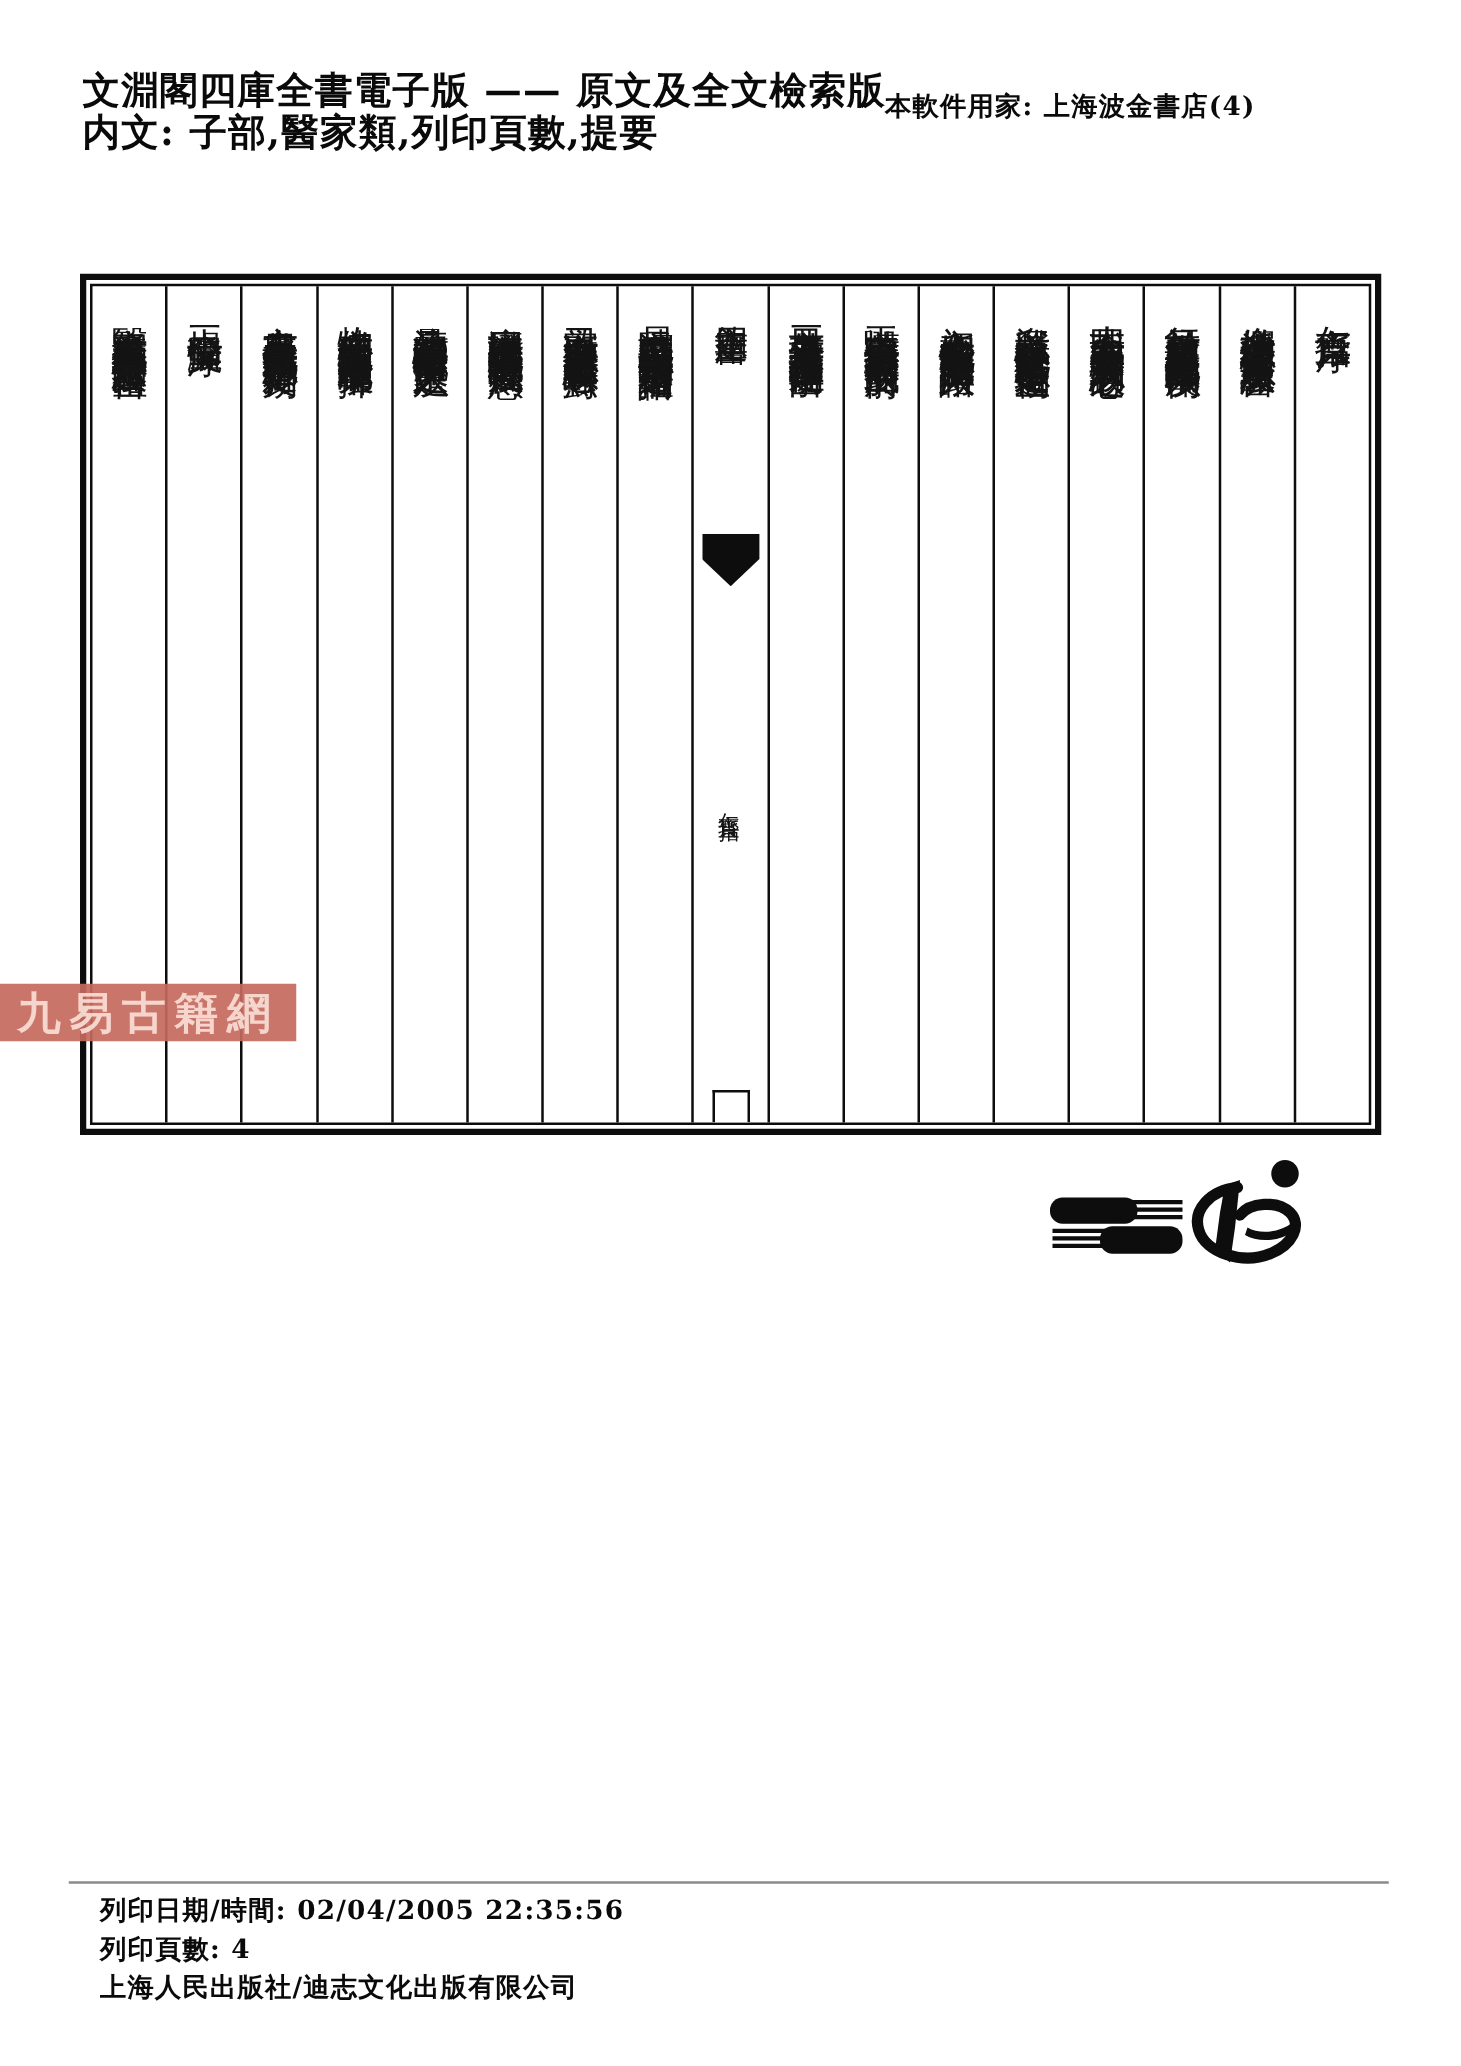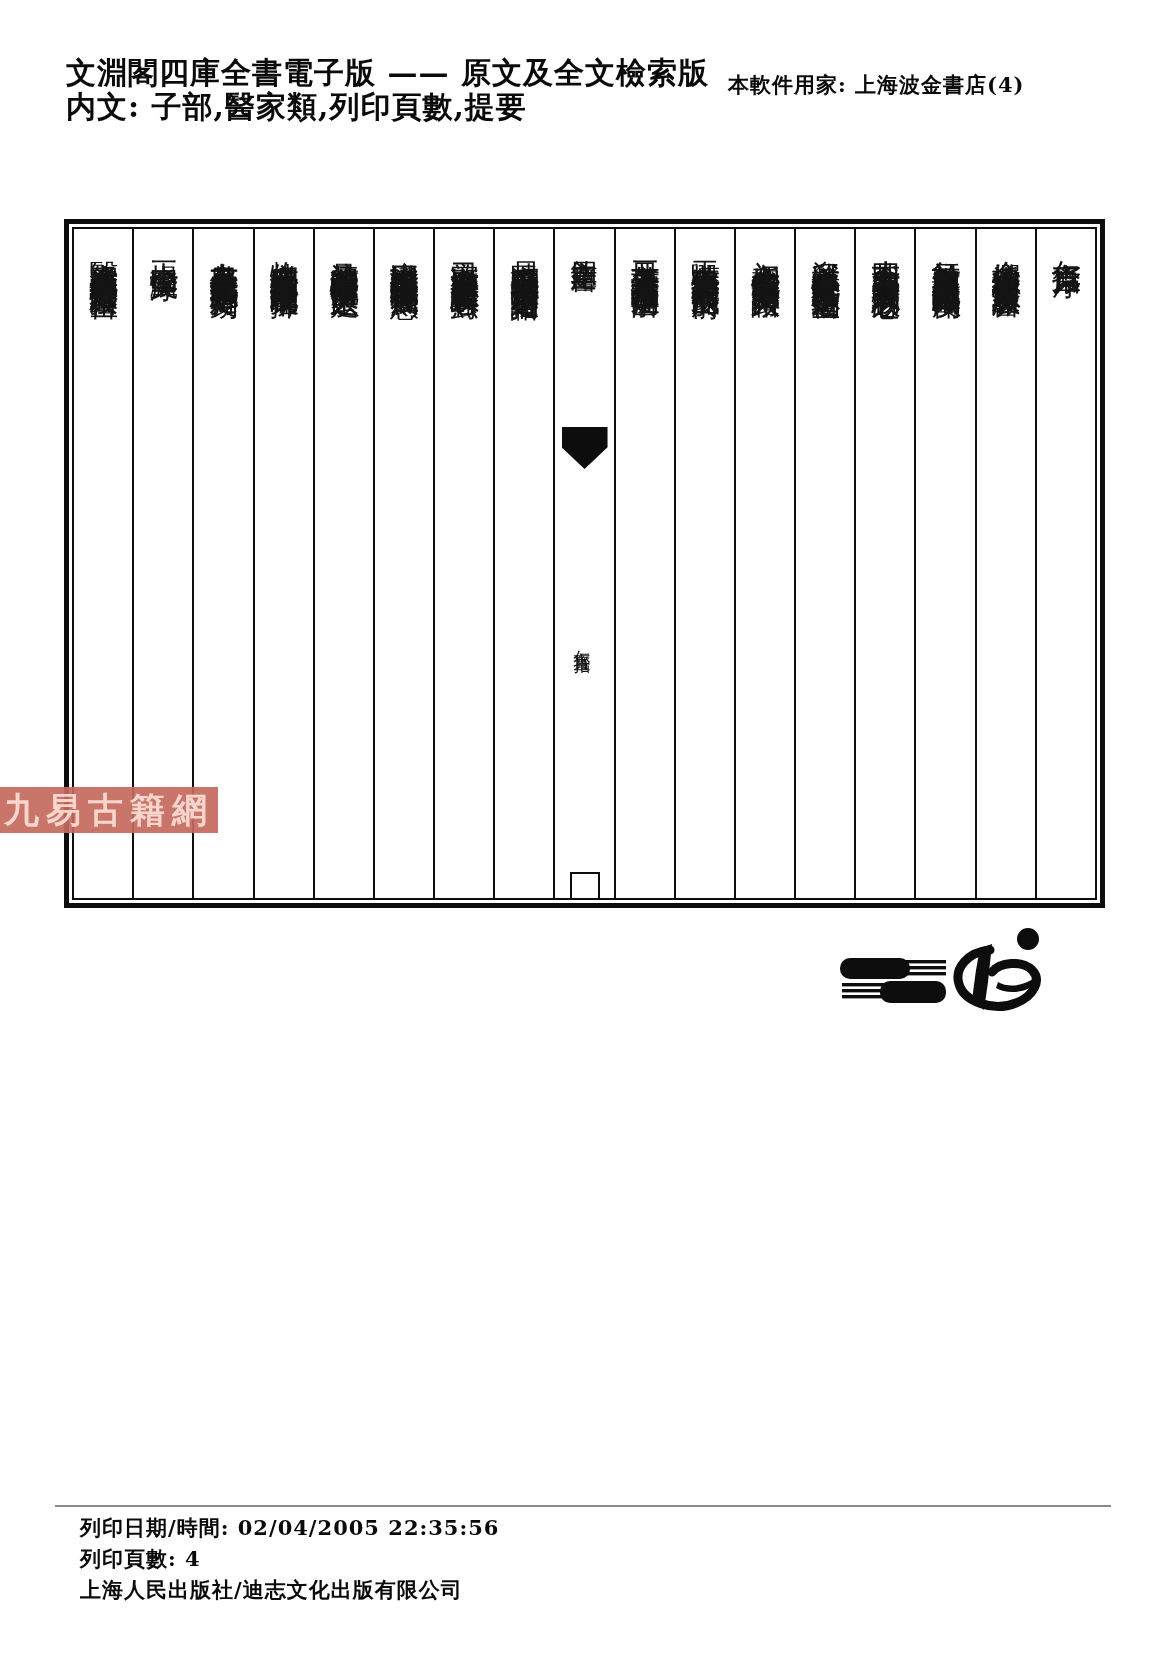--- a/index.html
+++ b/index.html
@@ -3,21 +3,21 @@
 <meta charset="utf-8">
 <style>
   html,body{margin:0;padding:0;}
   body{
     width:1169px;height:1653px;position:relative;background:#ffffff;
     font-family:"DejaVu Serif","Liberation Serif",serif;color:#0a0a0a;
     overflow:hidden;
   }
   
   .hdr-left{position:absolute;left:66px;top:56px;font-size:30px;line-height:34px;font-weight:600;letter-spacing:1px;}
-  .hdr-right{position:absolute;left:728px;top:62px;font-size:21px;line-height:46px;font-weight:600;letter-spacing:1px;}
+  .hdr-right{position:absolute;left:708px;top:62px;font-size:21px;line-height:46px;font-weight:600;letter-spacing:1px;}
   
   .frame-outer{
     position:absolute;left:64px;top:219px;width:1041px;height:689px;
     box-sizing:border-box;border:5px solid #0d0d0d;padding:3px;background:#fff;
   }
   .frame-inner{
     box-sizing:border-box;border:2px solid #0d0d0d;width:100%;height:100%;
     display:flex;flex-direction:row-reverse;
   }
   .col{
@@ -43,21 +43,21 @@
     writing-mode:vertical-rl;text-orientation:upright;
     font-size:17px;line-height:24px;letter-spacing:2px;font-weight:500;
   }
   .c-box{
     position:absolute;bottom:0;left:50%;transform:translateX(-50%);
     width:30px;height:26px;box-sizing:border-box;
     border:2px solid #0d0d0d;border-bottom:none;background:#fff;
   }
   
   .watermark{
-    position:absolute;left:0;top:787px;width:218px;height:46px;
+    position:absolute;left:0;top:787px;width:237px;height:46px;
     background:rgba(198,105,93,0.92);
     display:flex;align-items:center;justify-content:center;
     font-size:35px;font-weight:700;letter-spacing:7px;
     color:rgba(252,226,219,0.88);z-index:5;
     font-family:"DejaVu Serif","Liberation Serif",serif;
   }
   
   .logo-books{position:absolute;left:838px;top:955px;z-index:2;}
   .logo-swoosh{position:absolute;left:946px;top:922px;z-index:2;}
   

